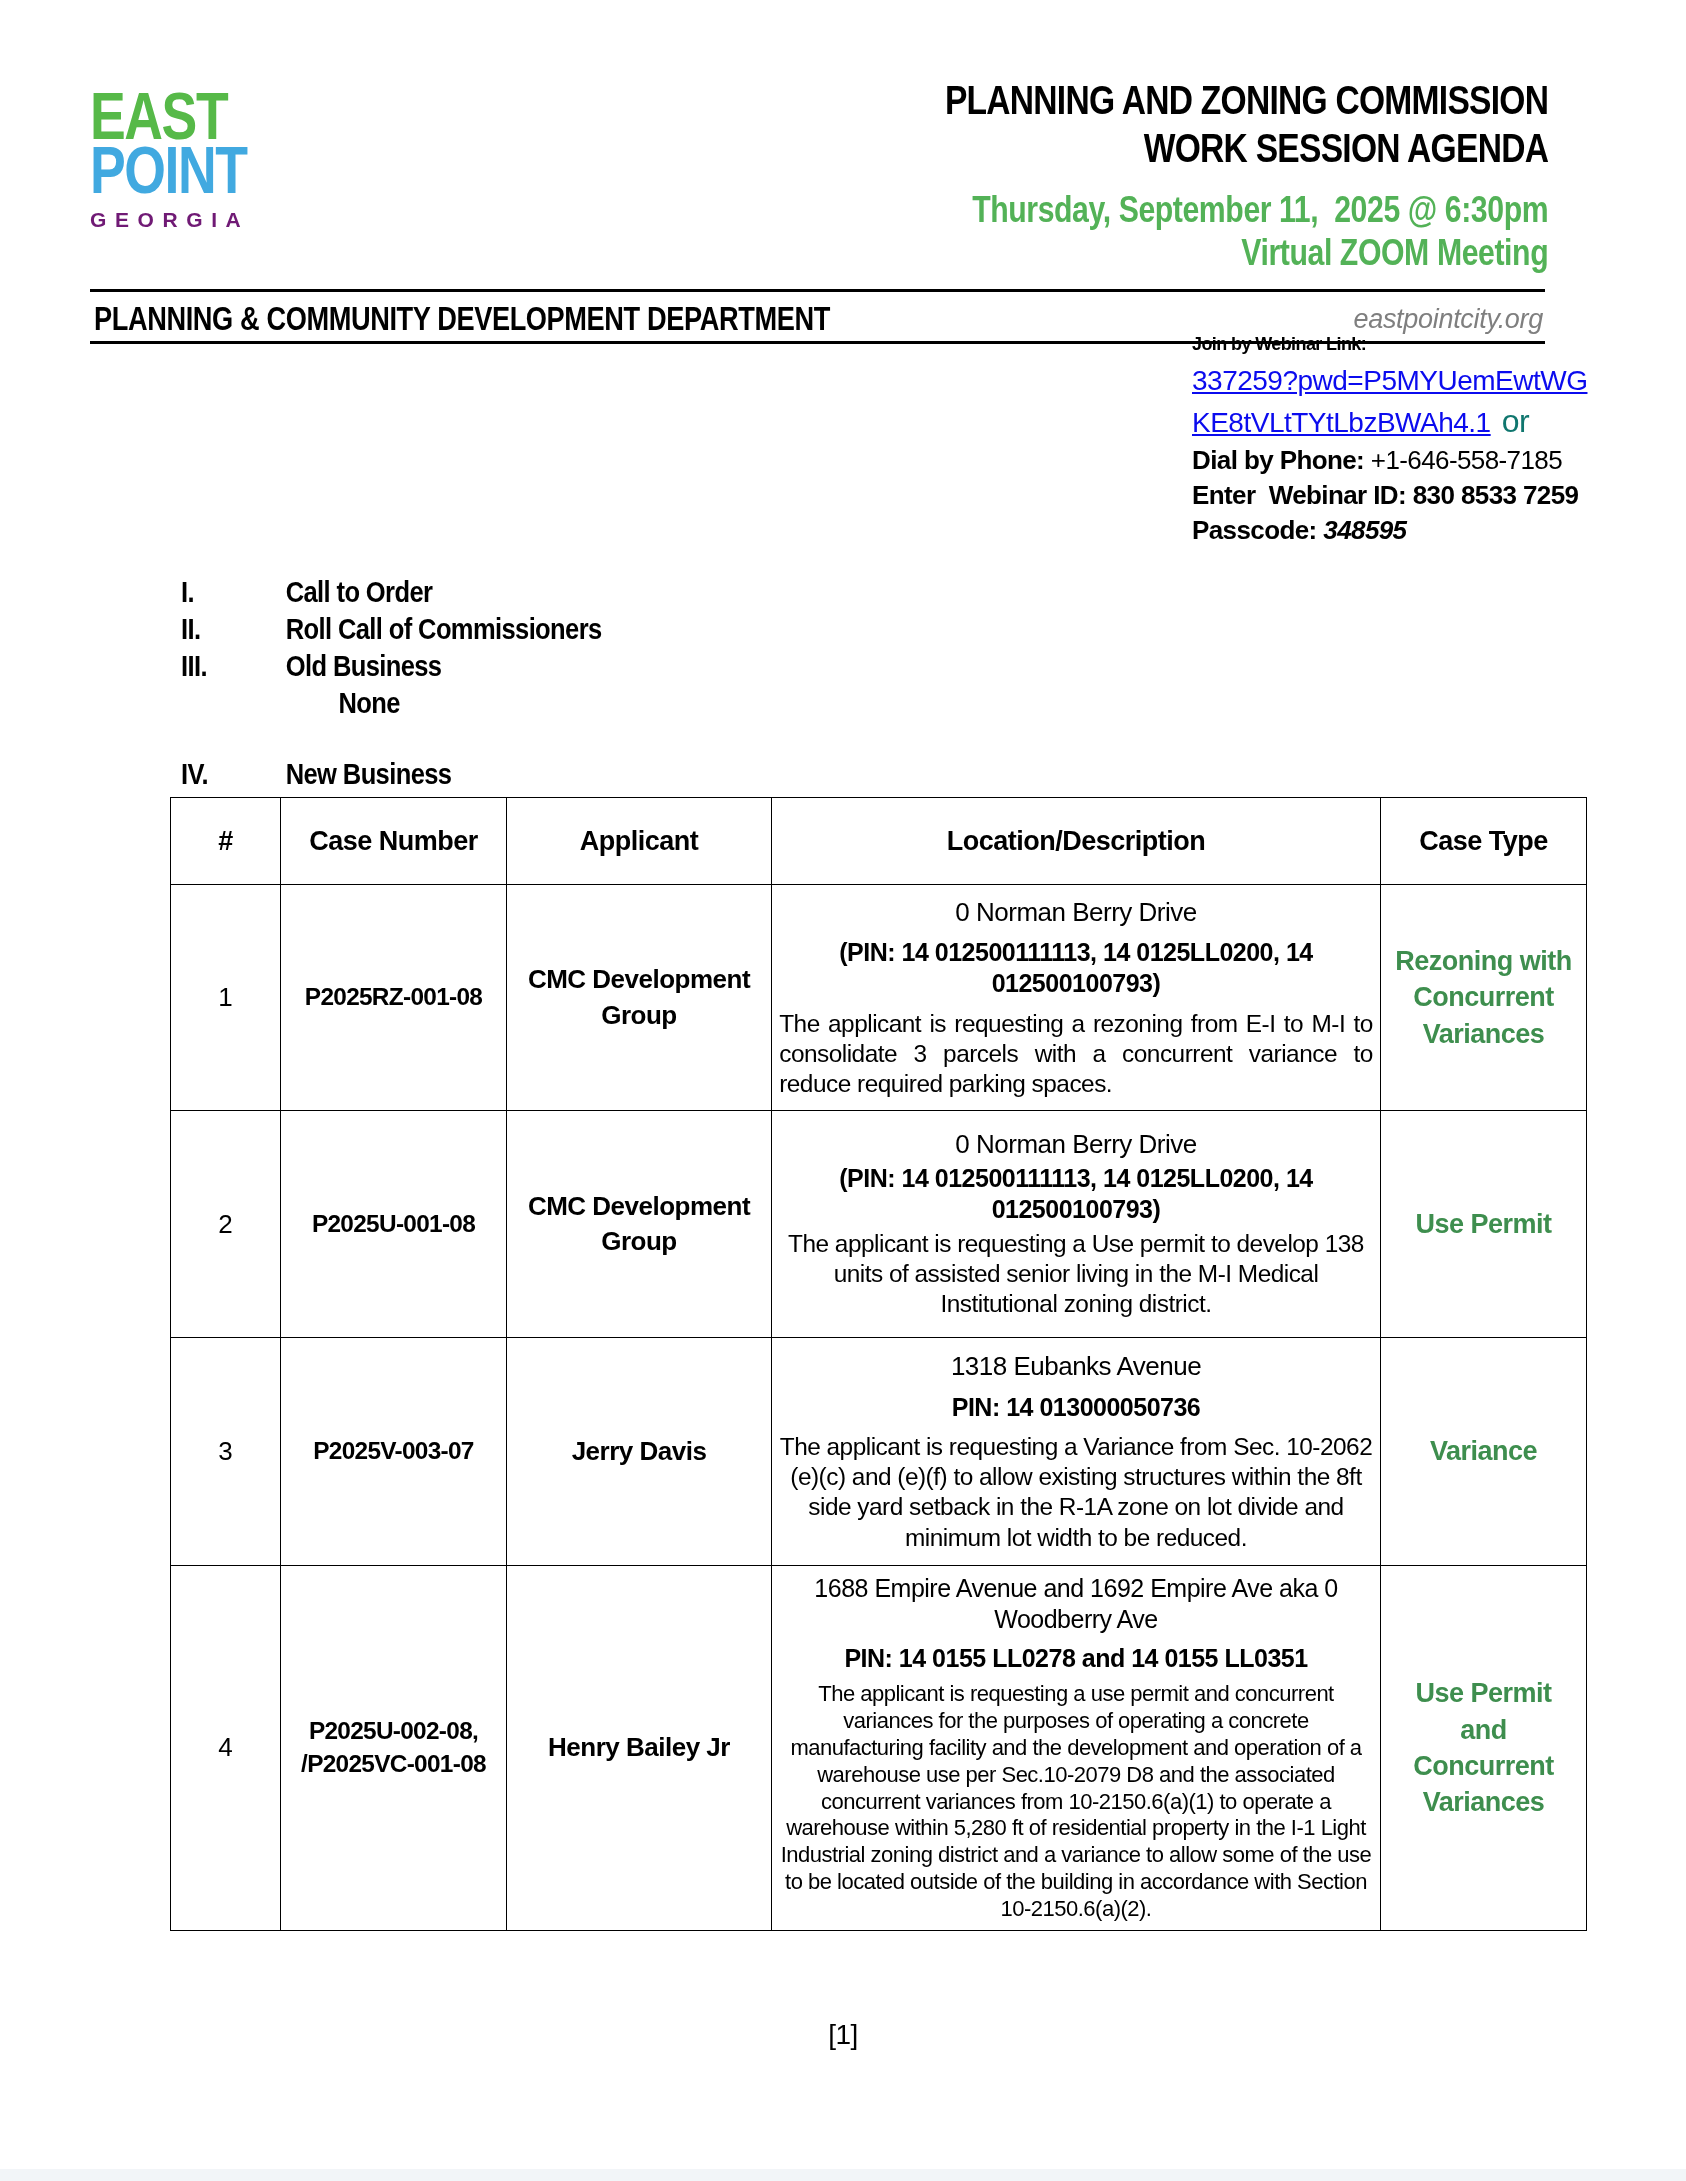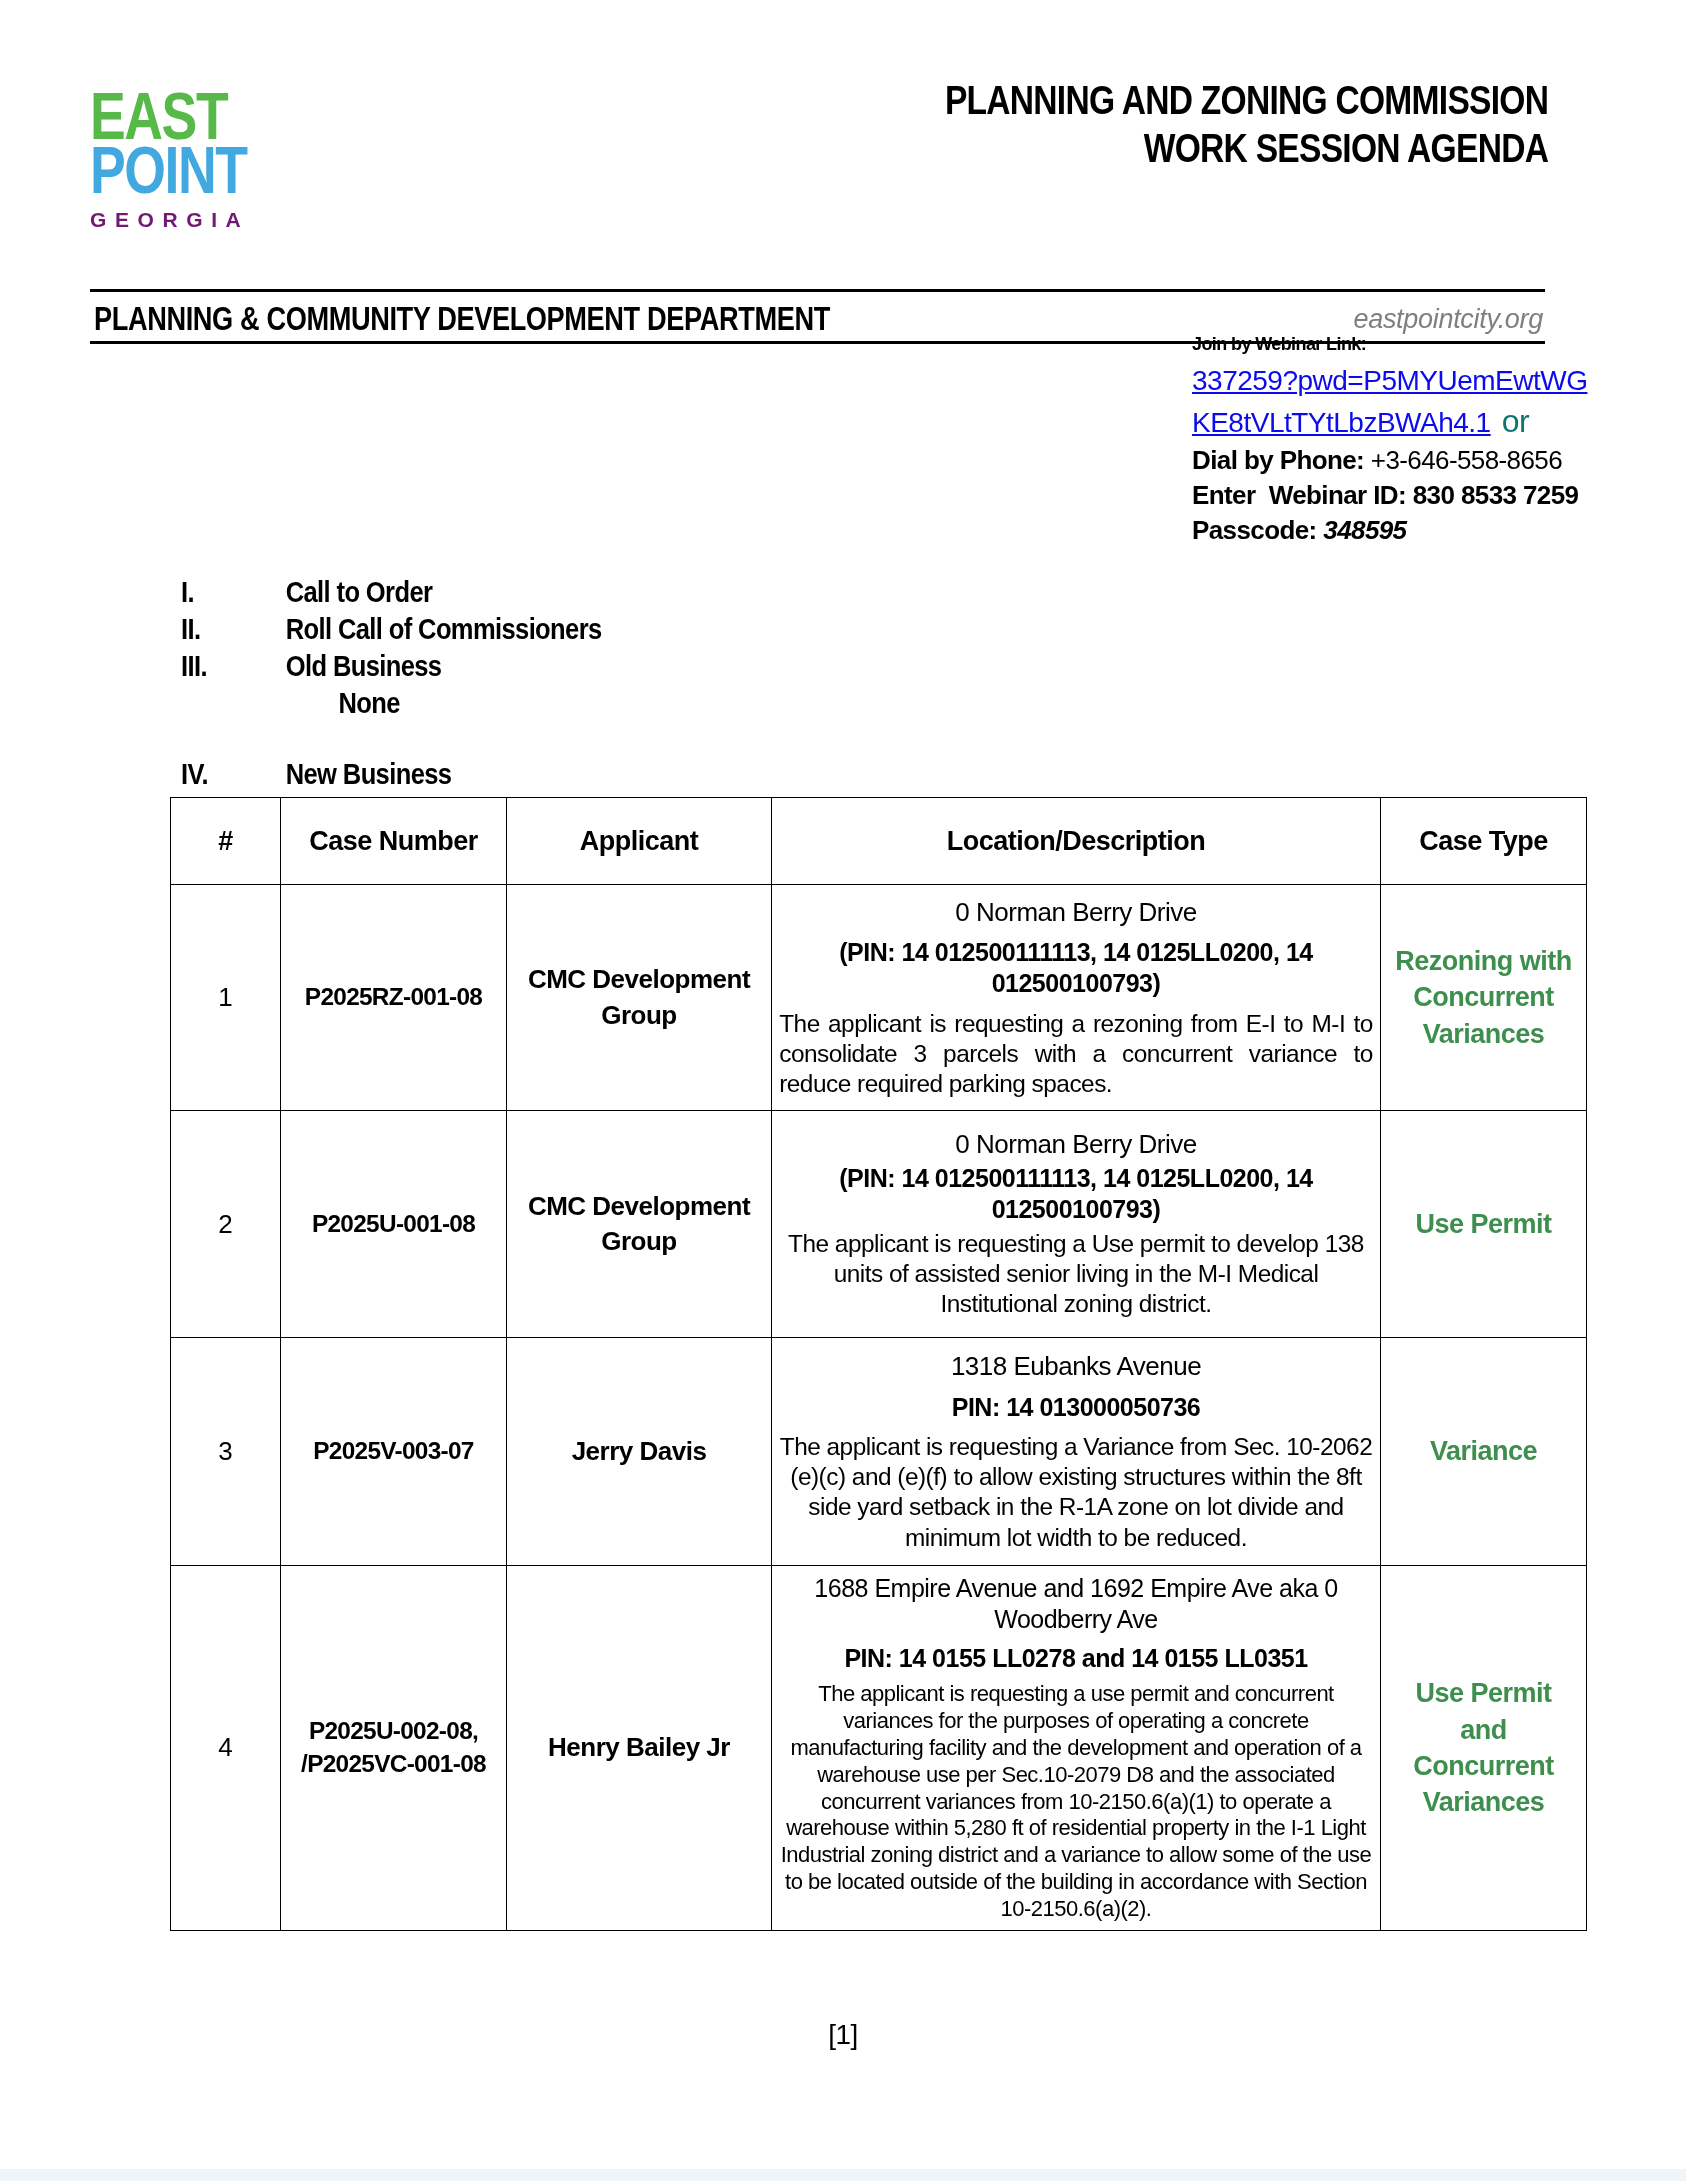--- a/index.html
+++ b/index.html
@@ -116,35 +116,39 @@
 
 <div class="logo">
   <div class="logo-line logo-east">EAST</div>
   <div class="logo-line logo-point">POINT</div>
   <div class="logo-georgia">GEORGIA</div>
 </div>
 
 <div class="header-right">
   <div class="title-line">PLANNING AND ZONING COMMISSION</div>
   <div class="title-line">WORK SESSION AGENDA</div>
+  <div class="date-block">
+    <div class="date-line">Thursday, September 11,&nbsp; 2025 @ 6:30pm</div>
+    <div class="date-line">Virtual ZOOM Meeting</div>
+  </div>
 </div>
 
 <div class="rule rule-top"></div>
 <div class="dept-title">PLANNING &amp; COMMUNITY DEVELOPMENT DEPARTMENT</div>
 <div class="site-link">eastpointcity.org</div>
 <div class="rule rule-bottom"></div>
 
 <div class="webinar">
   <div class="join-label">Join by Webinar Link:</div>
   <a class="link-line" href="#">337259?pwd=P5MYUemEwtWG</a>
   <div class="link-line" style="text-decoration:none;">
     <a href="#" style="color:#0b0bee; text-decoration:underline;">KE8tVLtTYtLbzBWAh4.1</a><span class="or-text">or</span>
   </div>
   <div class="web-line">
-    <span class="web-label">Dial by Phone:</span><span class="web-value"> +3-646-558-8656</span>
+    <span class="web-label">Dial by Phone:</span><span class="web-value"> +1-646-558-7185</span>
   </div>
   <div class="web-line">
     <span class="web-label">Enter&nbsp; Webinar ID: </span><span class="web-value-bold">830 8533 7259</span>
   </div>
   <div class="web-line">
     <span class="web-label">Passcode: </span><span class="web-value-bi">348595</span>
   </div>
 </div>
 
 <div class="agenda">

